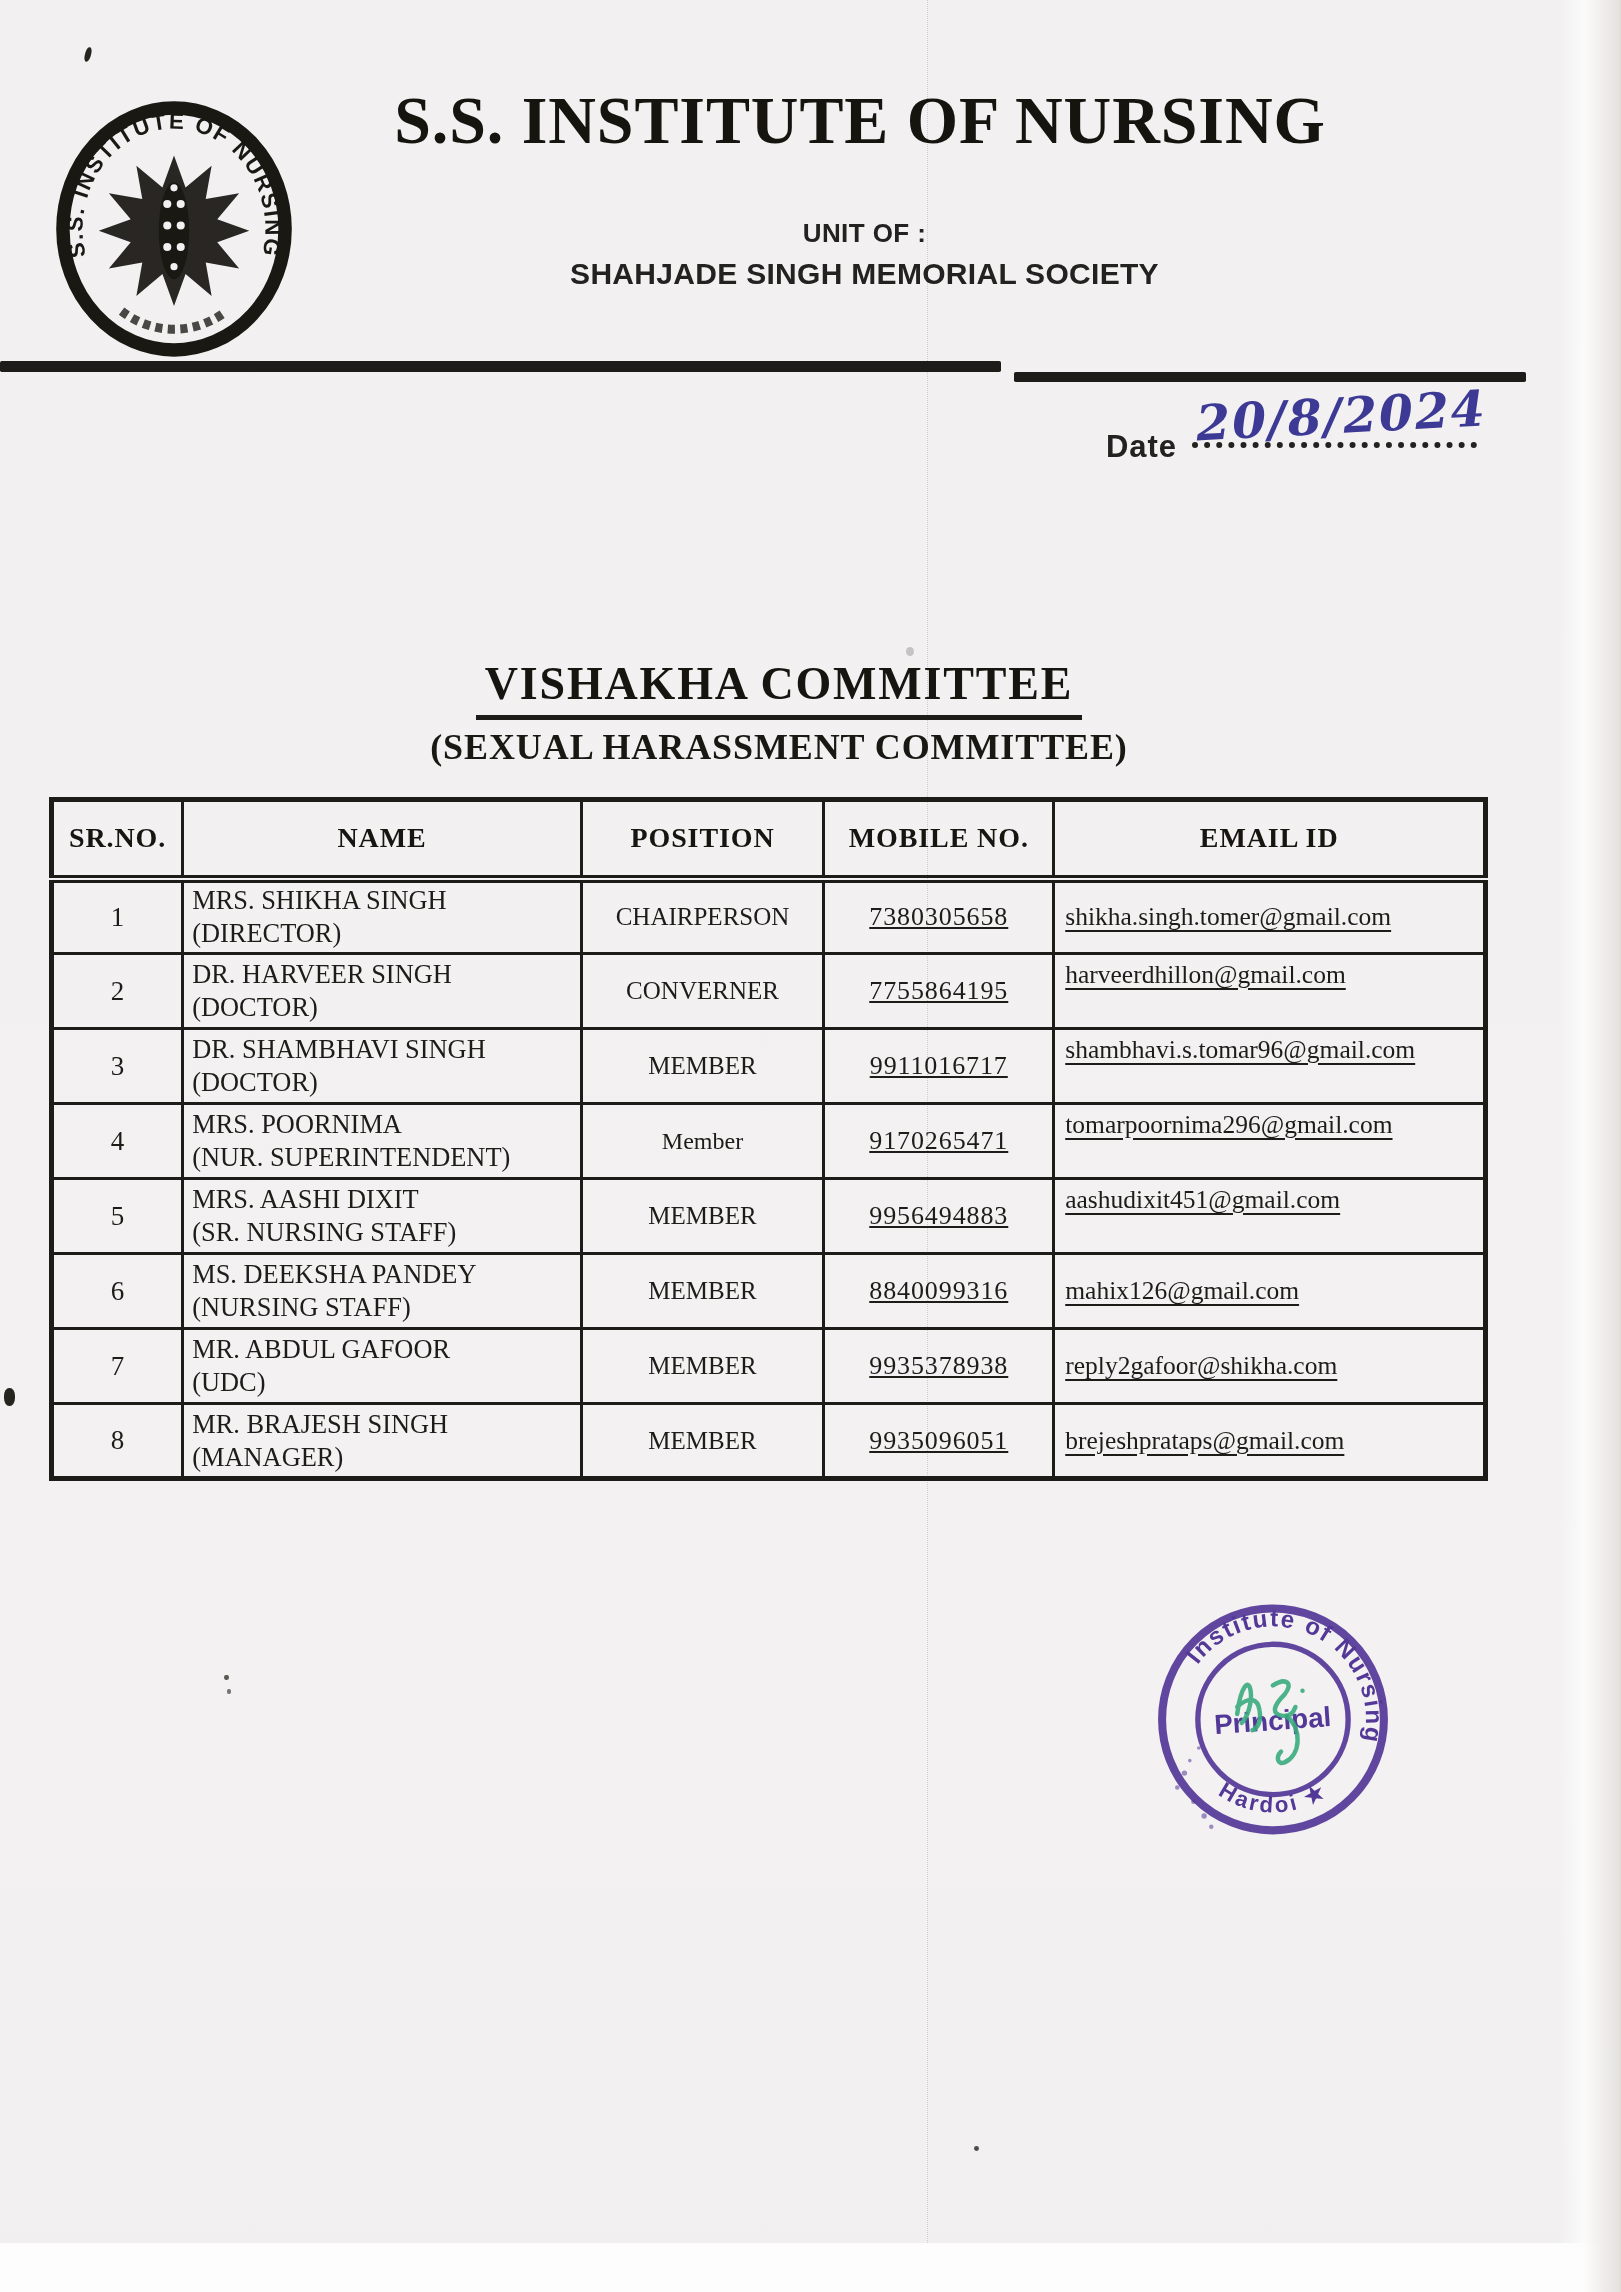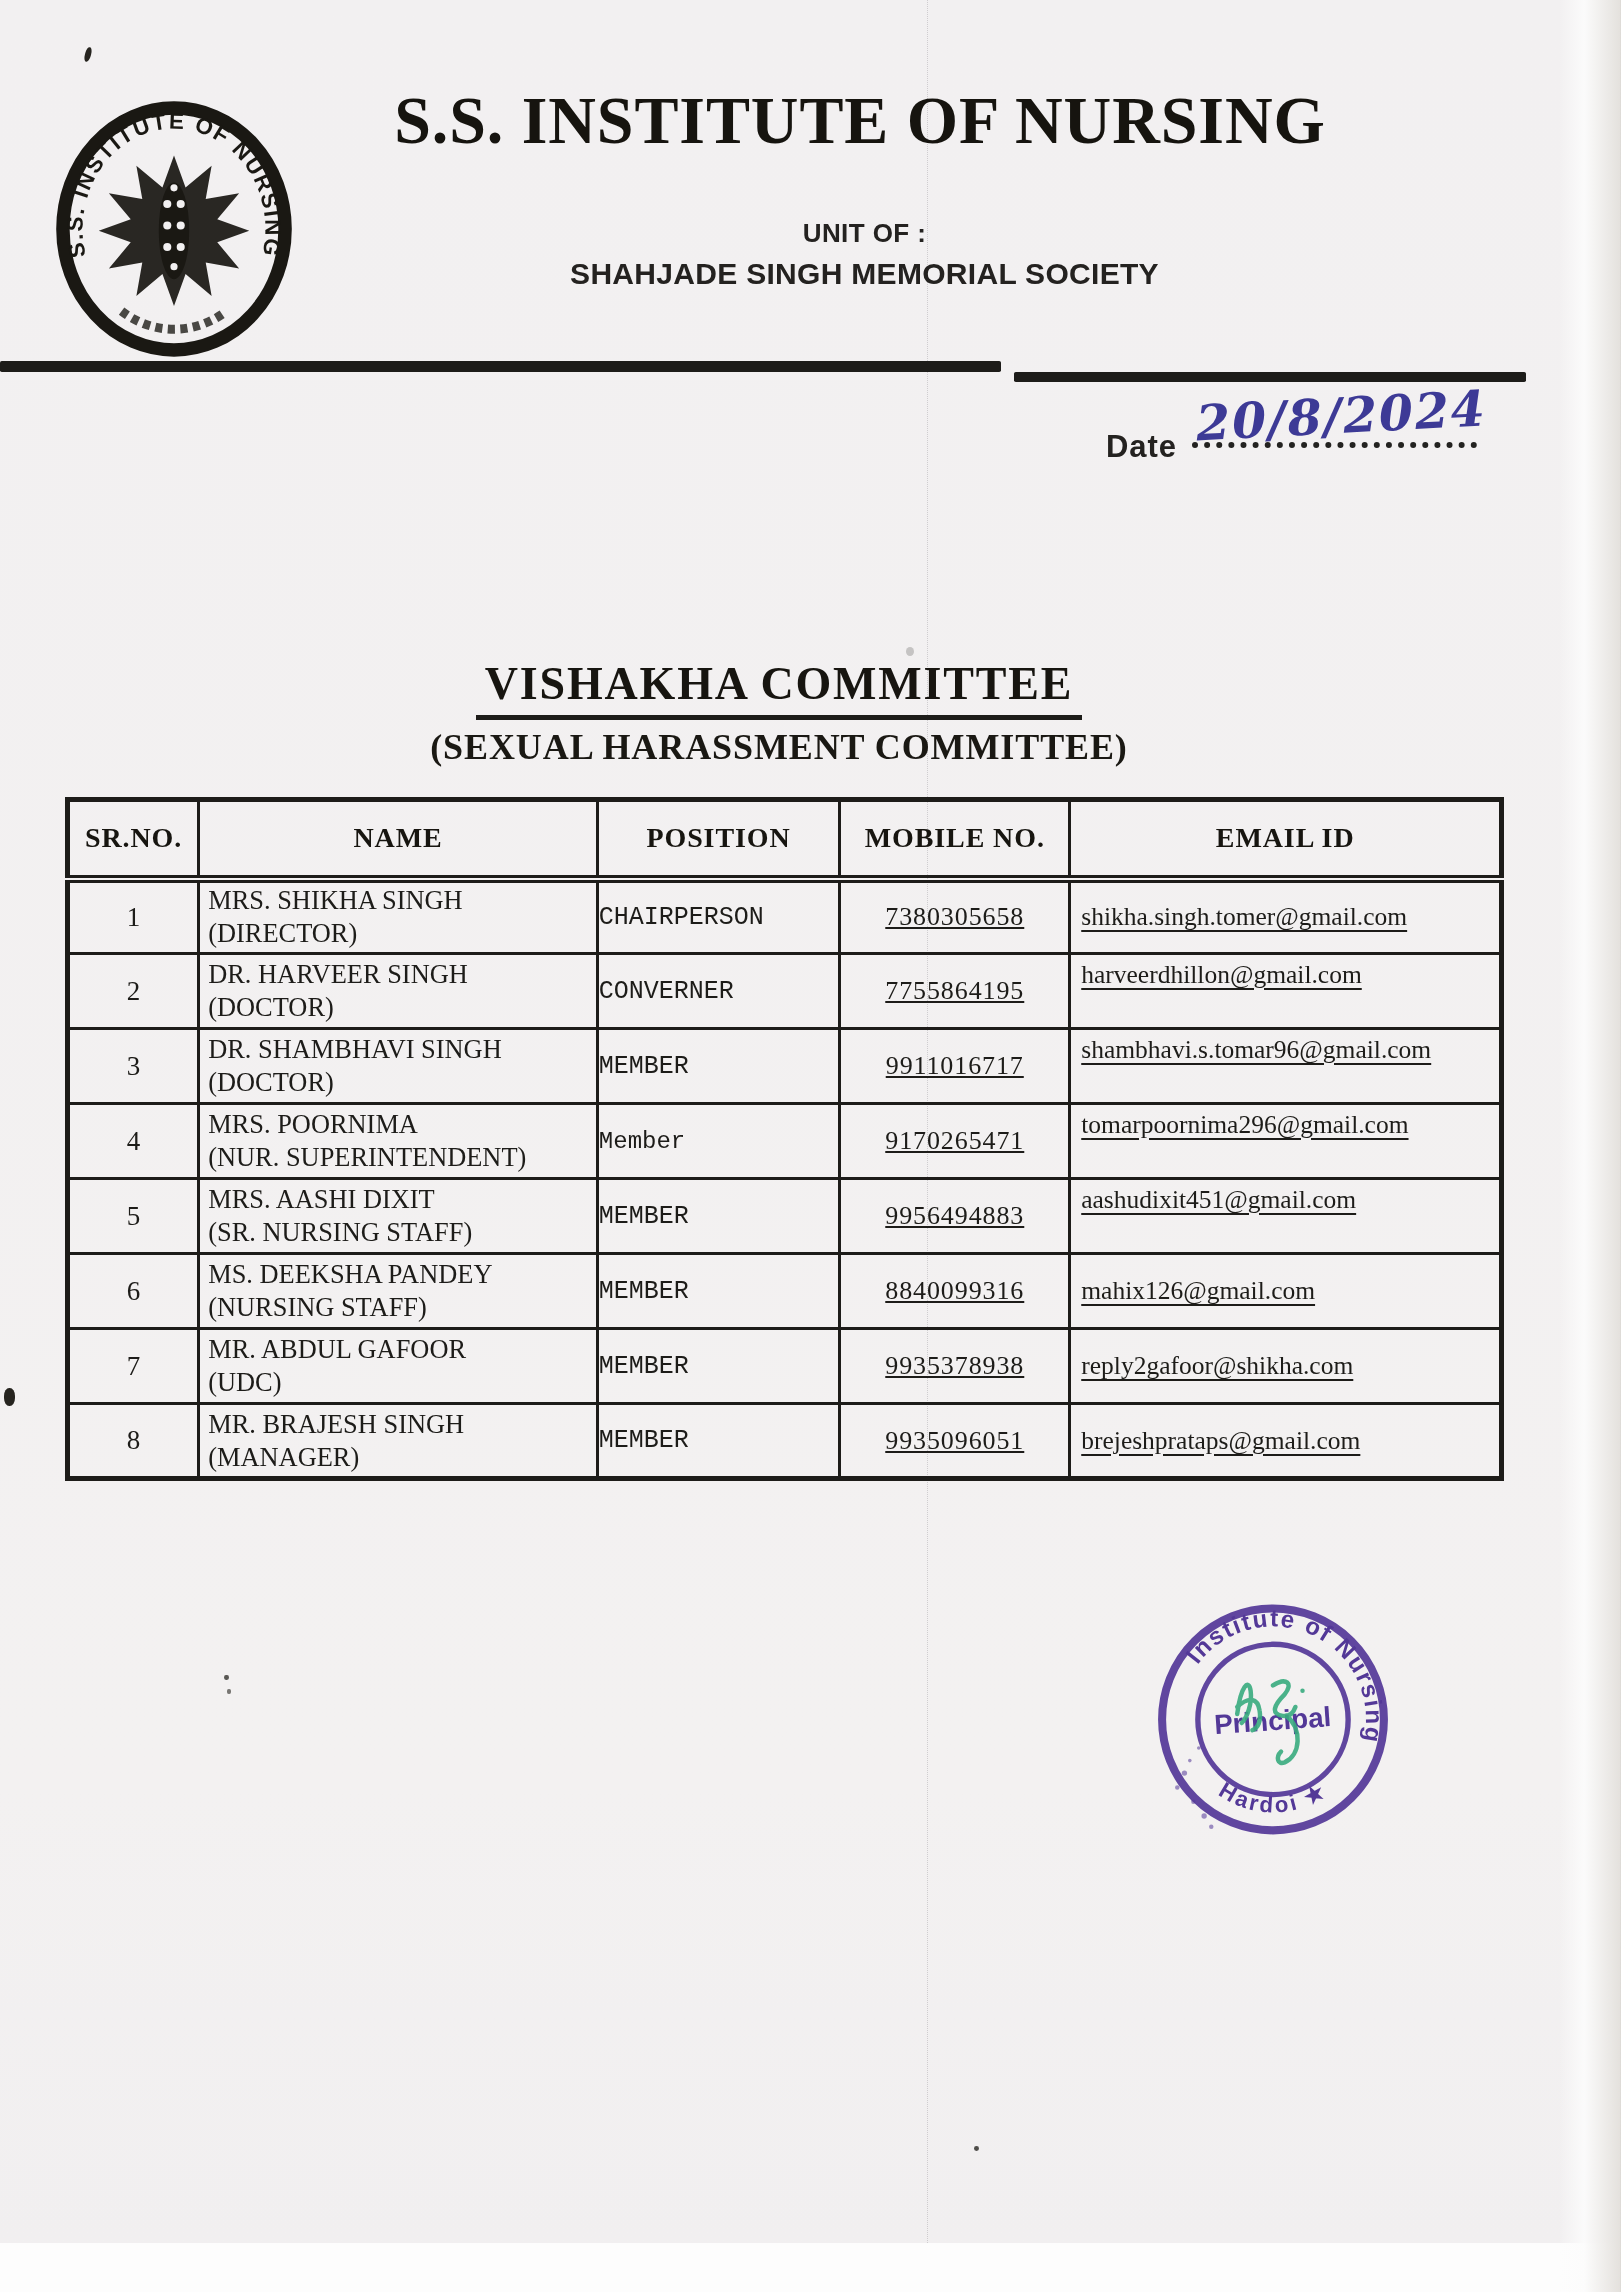--- a/index.html
+++ b/index.html
@@ -37,29 +37,29 @@
     border-bottom:6.3px dotted #232220; }
   .date-hand { position:absolute; left:90px; top:-23px; width:287px; text-align:center;
     font-family:"DejaVu Serif", serif; font-style:italic; font-weight:bold;
     font-size:49px; color:#3d3a96; letter-spacing:1.8px; transform:rotate(-3deg); }
   
   .doc-title { position:absolute; left:0; top:657px; width:1558px; text-align:center; }
   .doc-title .main { display:inline-block; font-weight:bold; font-size:46px; letter-spacing:1.8px;
     border-bottom:5.4px solid #1d1c19; padding:0 9px 4.5px; color:#171510; }
   .doc-title .sub { margin-top:6.3px; font-weight:bold; font-size:36px; letter-spacing:0.9px; color:#1a1813; }
   
-  table.committee { position:absolute; left:65px; top:797px; width:1439px;
+  table.committee { position:absolute; left:49px; top:797px; width:1439px;
     border-collapse:collapse; table-layout:fixed; border:5.4px solid #1d1c19; }
   .committee th, .committee td { border:3.6px solid #1d1c19; }
   .committee th { height:79px; font-weight:bold; font-size:28px; letter-spacing:0.9px;
     border-bottom:8px double #1d1c19; color:#171510; }
   .committee td { height:75px; vertical-align:middle; color:#1d1c19; }
   td.c-sr   { text-align:center; font-size:27px; }
   td.c-name { padding:1.8px 3.6px 1.8px 8px; font-size:26.4px; line-height:33px; }
-  td.c-pos  { font-size:25px;font-family:Liberation Mono, monospace; }
+  td.c-pos  { text-align:center; font-size:25px; }
   td.c-mob  { text-align:center; font-size:26px; letter-spacing:0.9px;text-decoration:underline; }
   td.c-email{ padding-left:9.9px; font-size:25.5px; }
   .email { text-decoration:underline; text-decoration-thickness:2.2px; text-underline-offset:4.5px; }
   .committee tbody tr:nth-child(4) td.c-pos { font-size:24px; }
   .committee tbody tr:nth-child(n+2):nth-child(-n+5) td.c-email { vertical-align:top; padding-top:4.5px; }
   
   .stamp { position:absolute; left:1152px; top:1596px; width:242px; height:246px; opacity:.94; }
   
   .speck { position:absolute; background:#26241f; border-radius:45%; }
   .sp1 { left:85px;  top:47px;   width:6.3px;  height:15px; transform:rotate(15deg); }

